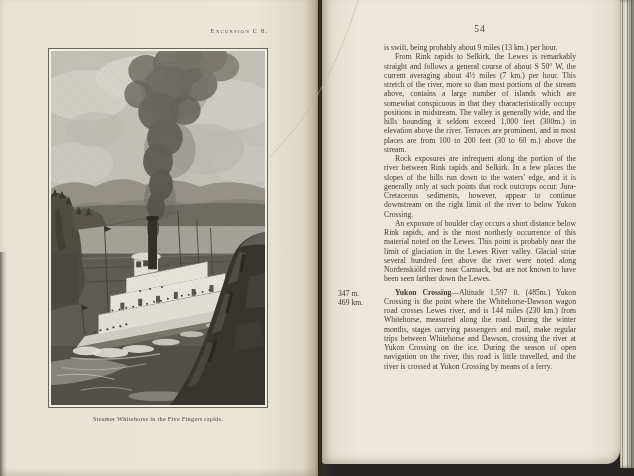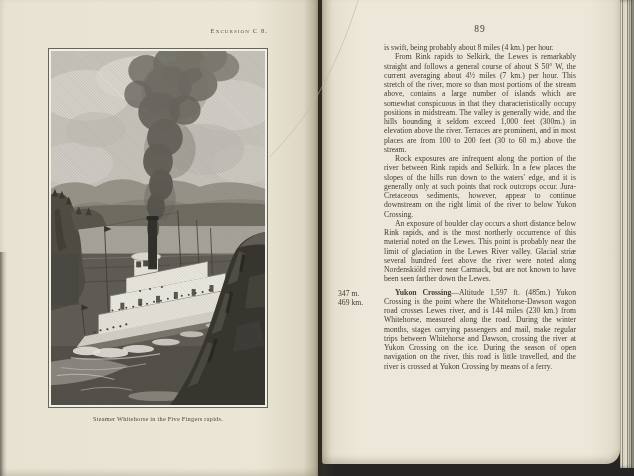--- a/index.html
+++ b/index.html
@@ -250,22 +250,22 @@
 
         <rect x="0" y="0" width="216" height="360" fill="#9a8f78" opacity=".06"></rect>
       </svg>
     </div>
 
     <div class="caption">Steamer Whitehorse in the Five Fingers rapids.</div>
   </div>
 
   <div class="page page-right">
     <div class="text-col">
-      <div class="page-number">89</div>
-      <p class="no-indent">is swift, being probably about 8 miles (4 km.) per hour.</p>
+      <div class="page-number">54</div>
+      <p class="no-indent">is swift, being probably about 9 miles (13 km.) per hour.</p>
       <p>From Rink rapids to Selkirk, the Lewes is remarkably straight and follows a general course of about S 50° W, the current averaging about 4½ miles (7 km.) per hour.  This stretch of the river, more so than most portions of the stream above, contains a large number of islands which are somewhat conspicuous in that they characteristically occupy positions in midstream.  The valley is generally wide, and the hills bounding it seldom exceed 1,000 feet (300m.) in elevation above the river. Terraces are prominent, and in most places are from 100 to 200 feet (30 to 60 m.) above the stream.</p>
       <p>Rock exposures are infrequent along the portion of the river between Rink rapids and Selkirk.  In a few places the slopes of the hills run down to the waters' edge, and it is generally only at such points that rock outcrops occur. Jura-Cretaceous sediments, however, appear to continue downstream on the right limit of the river to below Yukon Crossing.</p>
       <p>An exposure of boulder clay occurs a short distance below Rink rapids, and is the most northerly occurrence of this material noted on the Lewes.  This point is probably near the limit of glaciation in the Lewes River valley. Glacial striæ several hundred feet above the river were noted along Nordenskiöld river near Carmack, but are not known to have been seen farther down the Lewes.</p>
       <div class="entry">
         <div class="margin-note">
           <div>347 m.</div>
           <div>469 km.</div>
         </div>
         <p><b>Yukon Crossing</b><span>—Altitude 1,597 ft. (485m.) Yukon Crossing is the point where the Whitehorse-Dawson wagon road crosses Lewes river, and is 144 miles (230 km.) from Whitehorse, measured along the road.  During the winter months, stages carrying passengers and mail, make regular trips between Whitehorse and Dawson, crossing the river at Yukon Crossing on the ice.  During the season of open navigation on the river, this road is little travelled, and the river is crossed at Yukon Crossing by means of a ferry.</span></p>
       </div>

